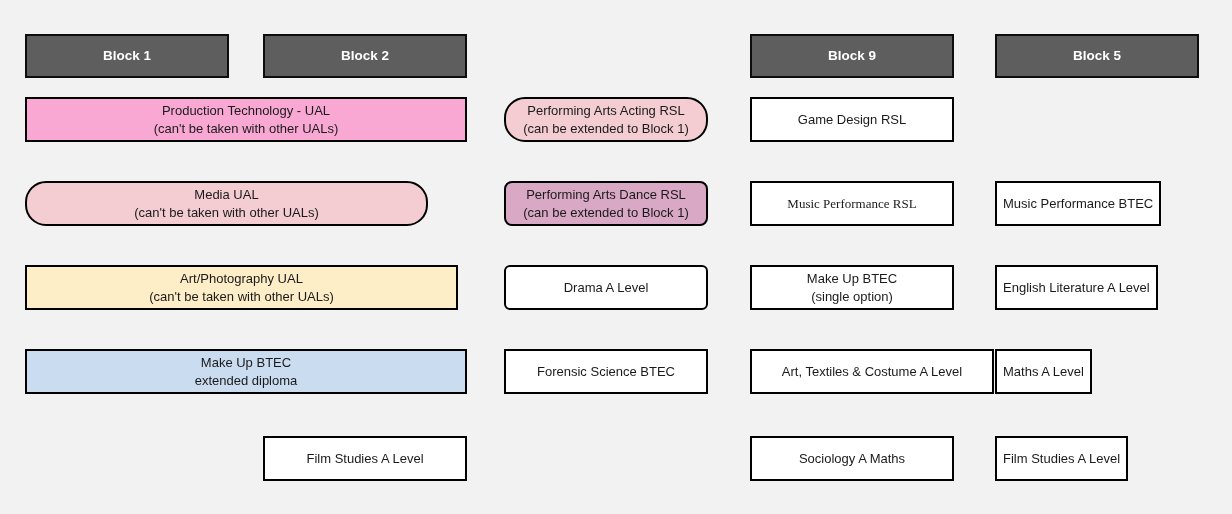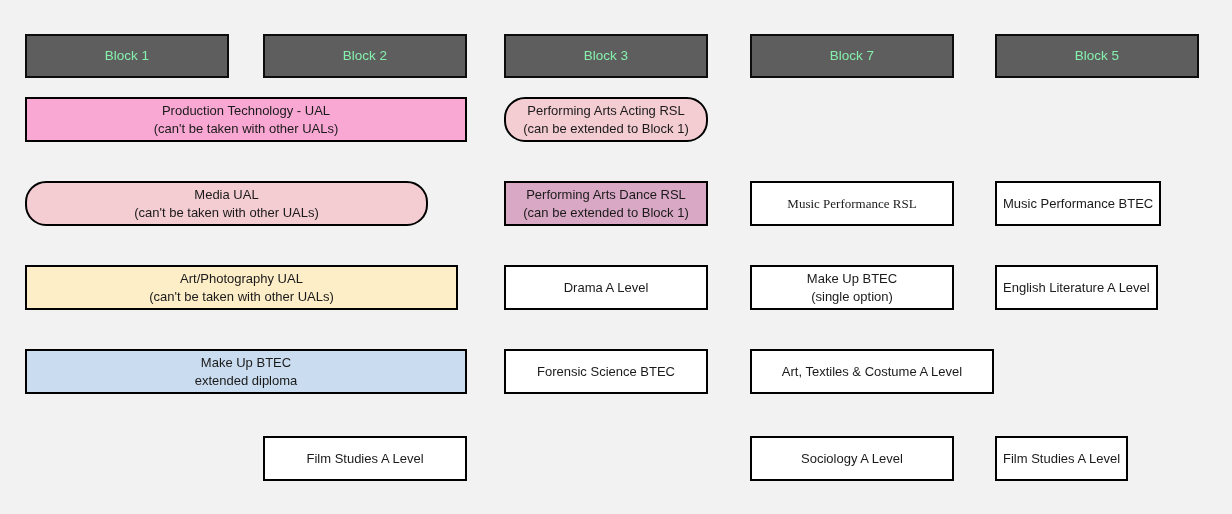--- a/index.html
+++ b/index.html
@@ -32,57 +32,58 @@
     line-height: 1.35;
     color: #1a1a1a;
     background: #ffffff;
     white-space: pre-line;
     padding: 2px 6px;
   }
 
   .cell.header {
     background: #5e5e5e;
     border-color: #0d0d0d;
-    color: #86efac;
-    font-weight: normal;
+    color: #ffffff;
+    font-weight: bold;
     font-size: 13.5px;
   }
 
   .cell.green  { background: #f9a8d4; }
   .cell.pink   { background: #f4cdd3; border-radius: 21px; }
   .cell.yellow { background: #fdeec8; }
   .cell.blue   { background: #cadcef; }
-  .cell.mauve  { background: #d9a8c4; }
+  .cell.mauve  { background: #d9a8c4; border-radius: 8px; }
   .cell.white  { background: #ffffff; }
 </style>
 </head>
 <body>
 
 <div id="grid">
     <div class="cell header" style="left: 25px; top: 34px; width: 204px; height: 44px;">Block 1</div>
     <div class="cell header" style="left: 263px; top: 34px; width: 204px; height: 44px;">Block 2</div>
-    <div class="cell header" style="left: 504px; top: 34px; width: 204px; height: 44px;">Block 3</div>
-    <div class="cell header" style="left: 750px; top: 34px; width: 204px; height: 44px;">Block 7</div>
+    <div class="cell header" style="left: 750px; top: 34px; width: 204px; height: 44px;">Block 9</div>
     <div class="cell header" style="left: 995px; top: 34px; width: 204px; height: 44px;">Block 5</div>
     <div class="cell green" style="left: 25px; top: 97px; width: 442px; height: 45px;">Production Technology - UAL
 (can't be taken with other UALs)</div>
     <div class="cell pink" style="left: 504px; top: 97px; width: 204px; height: 45px;">Performing Arts Acting RSL
 (can be extended to Block 1)</div>
+    <div class="cell white" style="left: 750px; top: 97px; width: 204px; height: 45px;">Game Design RSL</div>
     <div class="cell pink" style="left: 25px; top: 181px; width: 403px; height: 45px;">Media UAL
 (can't be taken with other UALs)</div>
     <div class="cell mauve" style="left: 504px; top: 181px; width: 204px; height: 45px;">Performing Arts Dance RSL
 (can be extended to Block 1)</div>
     <div class="cell white" style="left: 750px; top: 181px; width: 204px; height: 45px; font-family: Liberation Serif, serif;">Music Performance RSL</div>
     <div class="cell white" style="left: 995px; top: 181px; height: 45px;">Music Performance BTEC</div>
     <div class="cell yellow" style="left: 25px; top: 265px; width: 433px; height: 45px;">Art/Photography UAL
 (can't be taken with other UALs)</div>
-    <div class="cell white" style="left: 504px; top: 265px; width: 204px; height: 45px;">Drama A Level</div>
+    <div class="cell white" style="left: 504px; top: 265px; width: 204px; height: 45px; border-radius: 6px;">Drama A Level</div>
     <div class="cell white" style="left: 750px; top: 265px; width: 204px; height: 45px;">Make Up BTEC
 (single option)</div>
     <div class="cell white" style="left: 995px; top: 265px; height: 45px;">English Literature A Level</div>
     <div class="cell blue" style="left: 25px; top: 349px; width: 442px; height: 45px;">Make Up BTEC
 extended diploma</div>
     <div class="cell white" style="left: 504px; top: 349px; width: 204px; height: 45px;">Forensic Science BTEC</div>
     <div class="cell white" style="left: 750px; top: 349px; width: 244px; height: 45px;">Art, Textiles &amp; Costume A Level</div>
+    <div class="cell white" style="left: 995px; top: 349px; height: 45px;">Maths A Level</div>
     <div class="cell white" style="left: 263px; top: 436px; width: 204px; height: 45px;">Film Studies A Level</div>
-    <div class="cell white" style="left: 750px; top: 436px; width: 204px; height: 45px;">Sociology A Level</div>
+    <div class="cell white" style="left: 750px; top: 436px; width: 204px; height: 45px;">Sociology A Maths</div>
     <div class="cell white" style="left: 995px; top: 436px; height: 45px;">Film Studies A Level</div>
   </div>
 
 </body></html>

